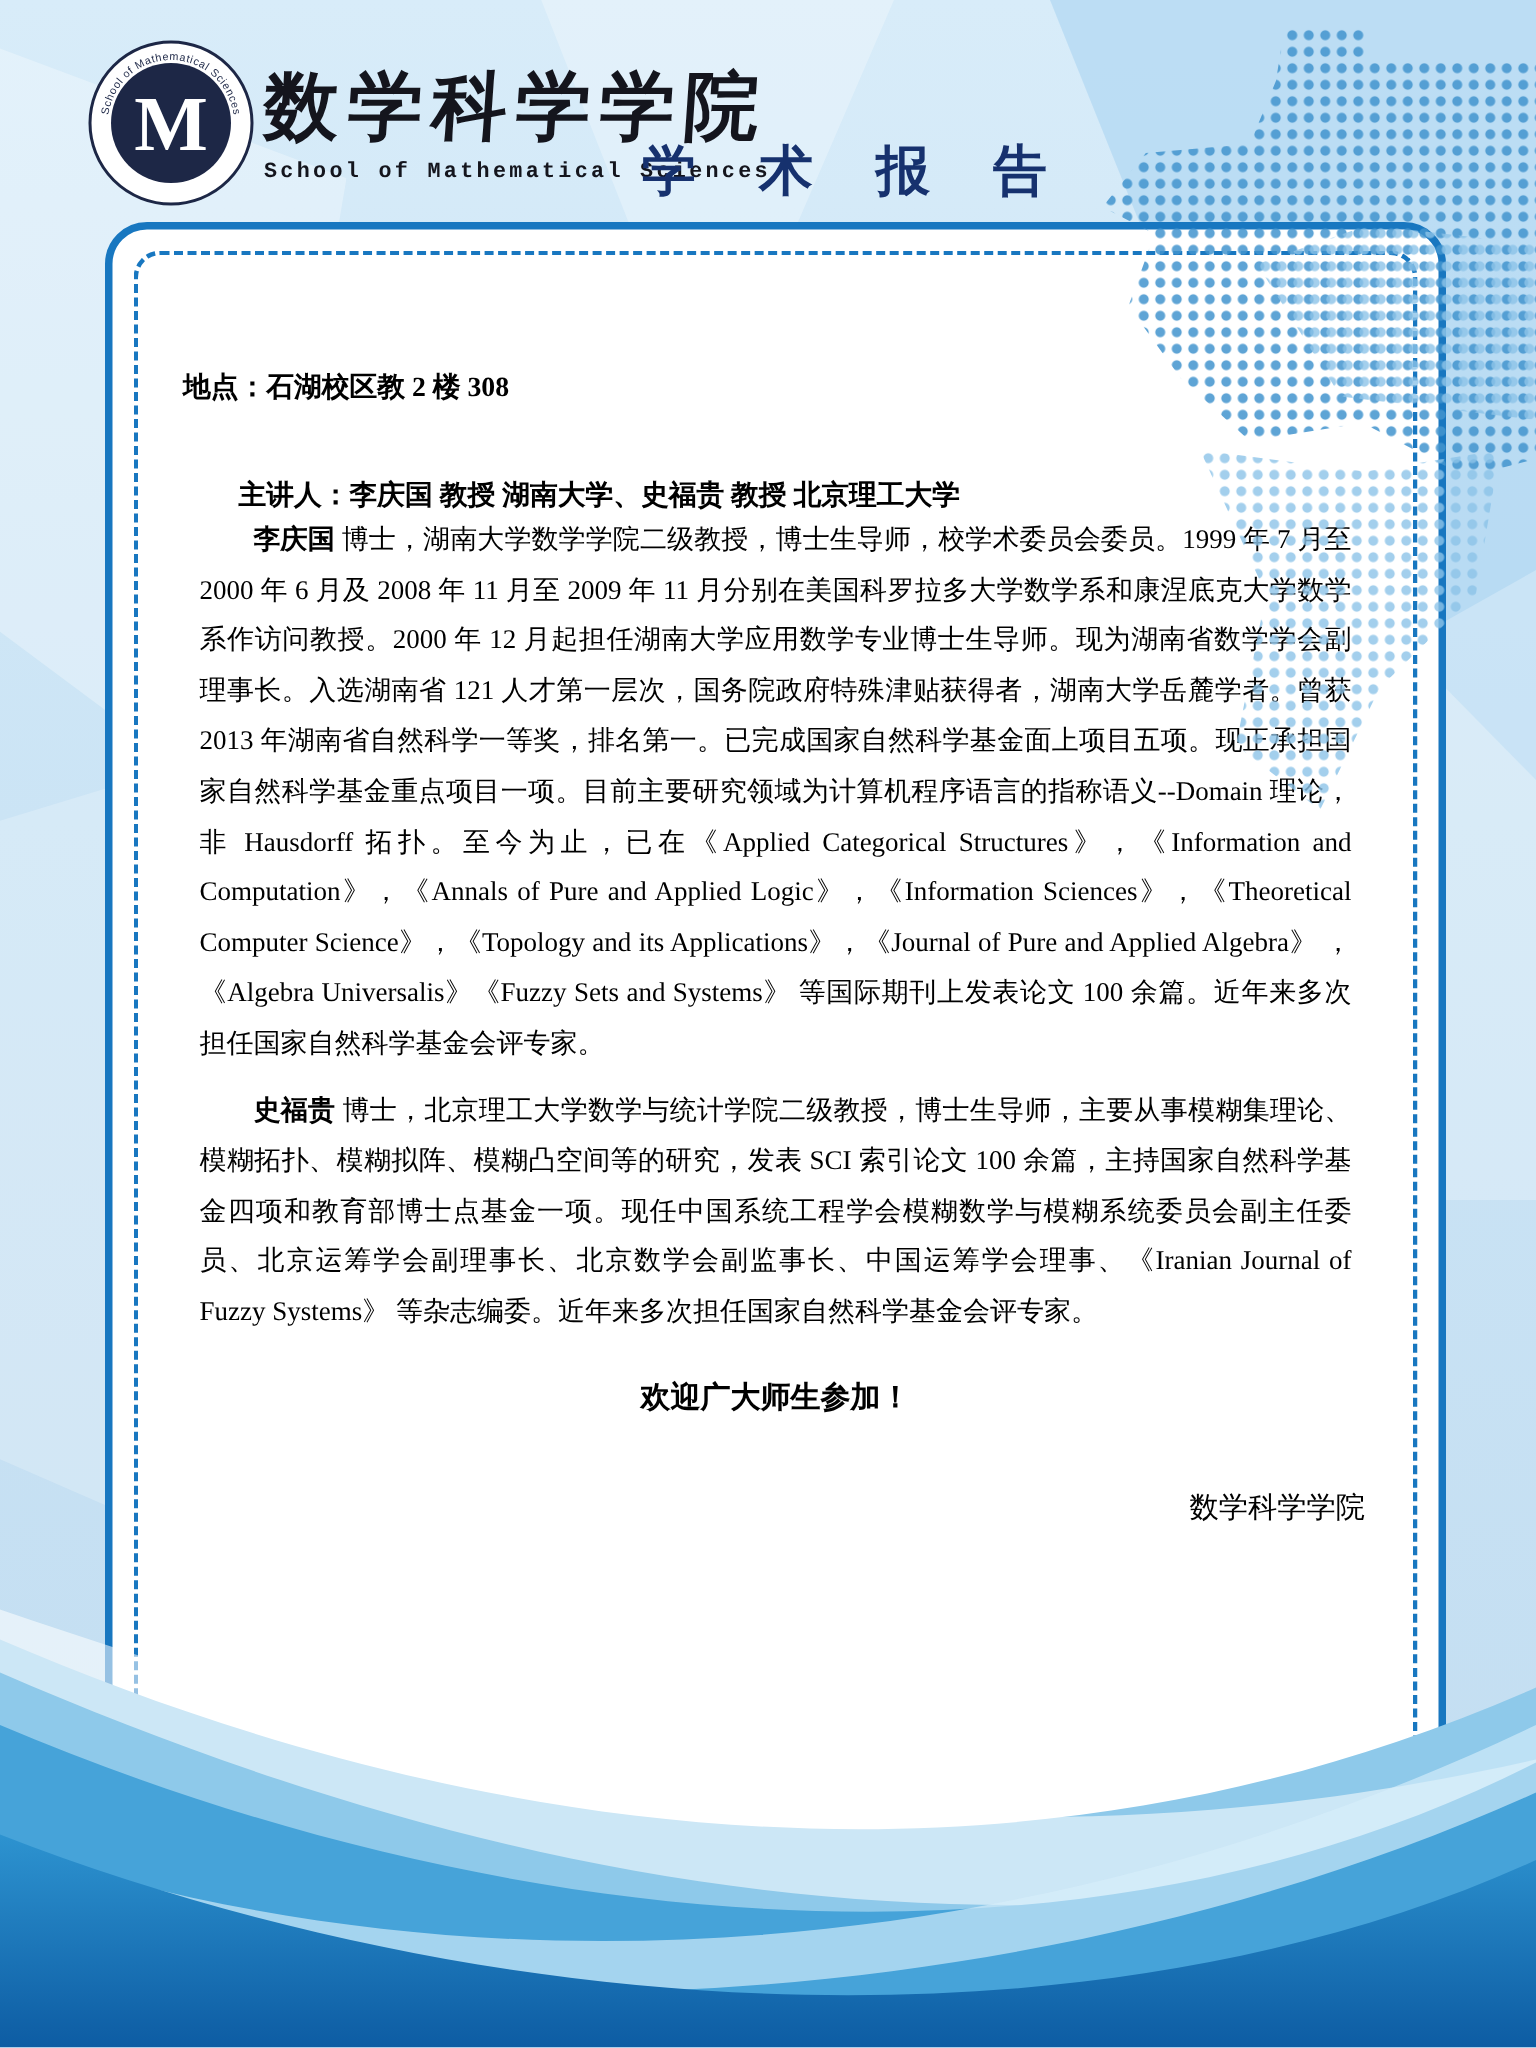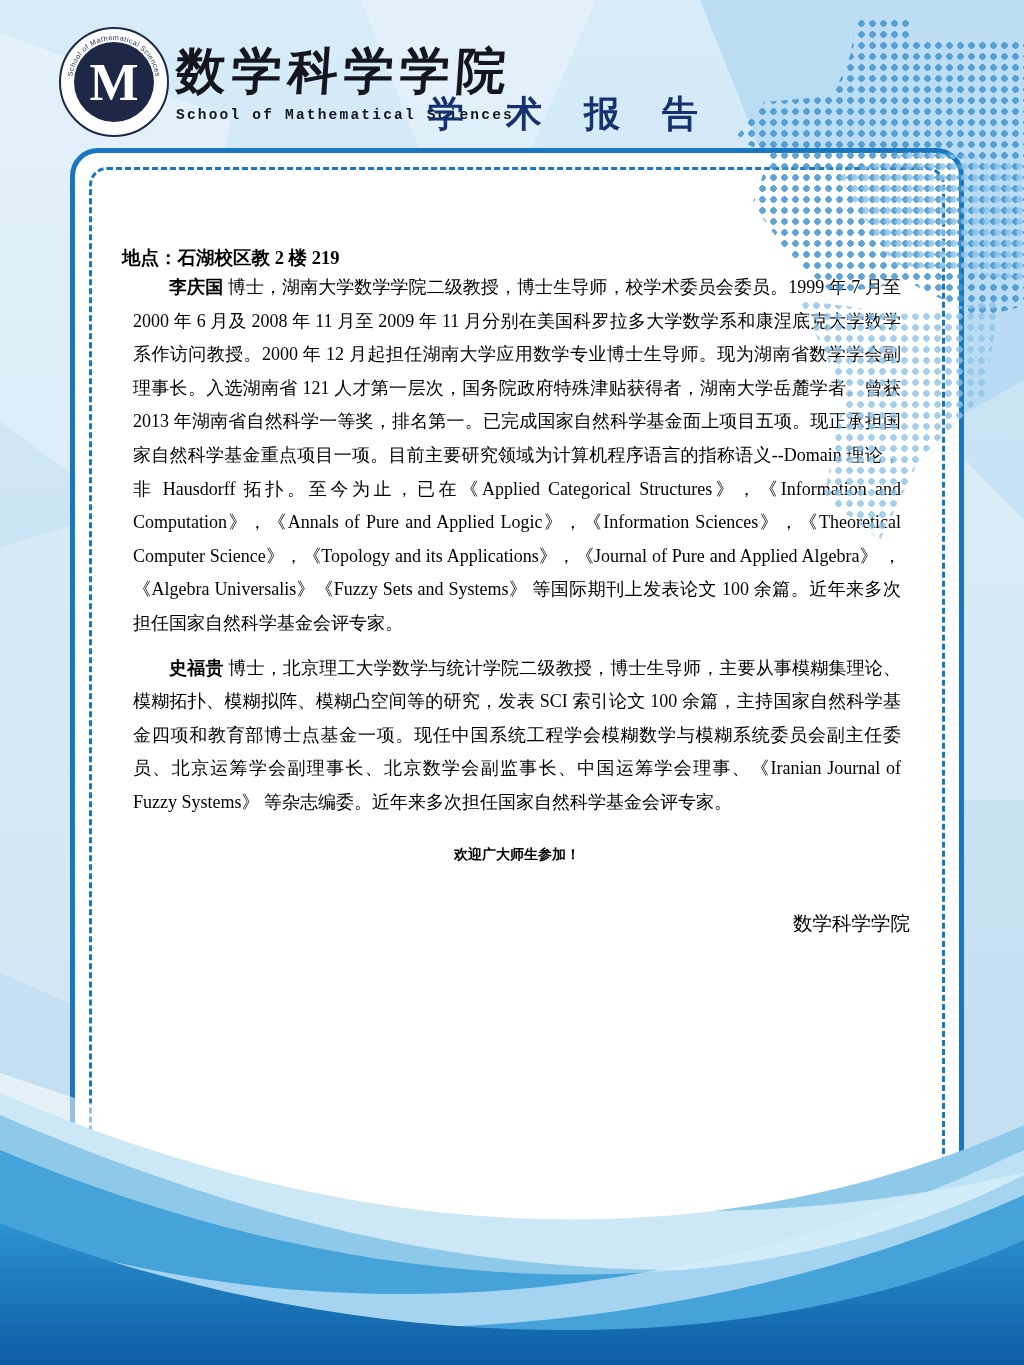--- a/index.html
+++ b/index.html
@@ -50,21 +50,21 @@
   .card h1{margin:24px 0 0 0;text-align:center;font-size:29px;letter-spacing:1px;
     color:#000;font-weight:bold;}
   .info{font-size:18.5px;font-weight:bold;color:#000;margin:0;white-space:nowrap;}
   .i-time{margin-top:34px;}
   .i-place{margin-top:49px;}
   .i-speaker{margin-top:47px;text-indent:2em;}
   .i-section{margin-top:44px;text-indent:2em;}
   .bio{font-size:18px;color:#000;margin:11px;text-align:justify;line-height:33.6px;
     text-indent:2em;margin-top:1px;}
   .bio b{font-weight:bold;}
-  .welcome{margin-top:26px;text-align:center;font-size:14px;font-weight:bold;color:#000;font-family:Liberation Serif, serif;}
+  .welcome{margin-top:26px;text-align:center;font-size:20px;font-weight:bold;color:#000;font-family:Liberation Serif, serif;}
   .signature{margin-top:46px;text-align:right;font-size:19.5px;color:#000;padding-right:2px;}
   
   .waves{left:0;bottom:0;width:1024px;height:310px;z-index:8;pointer-events:none;}
 </style>
 </head>
 <body>
 
 <div class="facet f1"></div>
 <div class="facet f2"></div>
 <div class="facet f3"></div>
@@ -89,21 +89,22 @@
   </svg>
 </div>
 <div class="abs brand">
   <div class="brand-cn">数学科学学院</div>
   <div class="brand-en">School of Mathematical Sciences</div>
 </div>
 <div class="abs banner-title">学 术 报 告</div>
 
 <div class="abs card">
   <div class="card-inner">
-    <p class="info i-place">地点：石湖校区教 2 楼 219</p>
+    <p class="info i-place">地点：石湖校区教 2 楼 308</p>
+    <p class="info i-speaker">主讲人：李庆国 教授 湖南大学、史福贵 教授 北京理工大学</p>
     <p class="bio"><b>李庆国</b><span> 博士，湖南大学数学学院二级教授，博士生导师，校学术委员会委员。1999 年 7 月至 2000 年 6 月及 2008 年 11 月至 2009 年 11 月分别在美国科罗拉多大学数学系和康涅底克大学数学系作访问教授。2000 年 12 月起担任湖南大学应用数学专业博士生导师。现为湖南省数学学会副理事长。入选湖南省 121 人才第一层次，国务院政府特殊津贴获得者，湖南大学岳麓学者。曾获 2013 年湖南省自然科学一等奖，排名第一。已完成国家自然科学基金面上项目五项。现正承担国家自然科学基金重点项目一项。目前主要研究领域为计算机程序语言的指称语义--Domain 理论，非 Hausdorff 拓扑。至今为止，已在《Applied Categorical Structures》，《Information and Computation》，《Annals of Pure and Applied Logic》，《Information Sciences》，《Theoretical Computer Science》，《Topology and its Applications》，《Journal of Pure and Applied Algebra》 ，《Algebra Universalis》《Fuzzy Sets and Systems》 等国际期刊上发表论文 100 余篇。近年来多次担任国家自然科学基金会评专家。</span></p>
     <p class="bio"><b>史福贵</b><span> 博士，北京理工大学数学与统计学院二级教授，博士生导师，主要从事模糊集理论、模糊拓扑、模糊拟阵、模糊凸空间等的研究，发表 SCI 索引论文 100 余篇，主持国家自然科学基金四项和教育部博士点基金一项。现任中国系统工程学会模糊数学与模糊系统委员会副主任委员、北京运筹学会副理事长、北京数学会副监事长、中国运筹学会理事、《Iranian Journal of Fuzzy Systems》 等杂志编委。近年来多次担任国家自然科学基金会评专家。</span></p>
     <p class="welcome">欢迎广大师生参加！</p>
     <p class="signature">数学科学学院</p>
   </div>
 </div>
 
 <svg class="abs waves" viewBox="0 0 1024 310" preserveAspectRatio="none">
   <defs>
     <linearGradient id="gradDeep" x1="0" y1="0" x2="0" y2="1">

